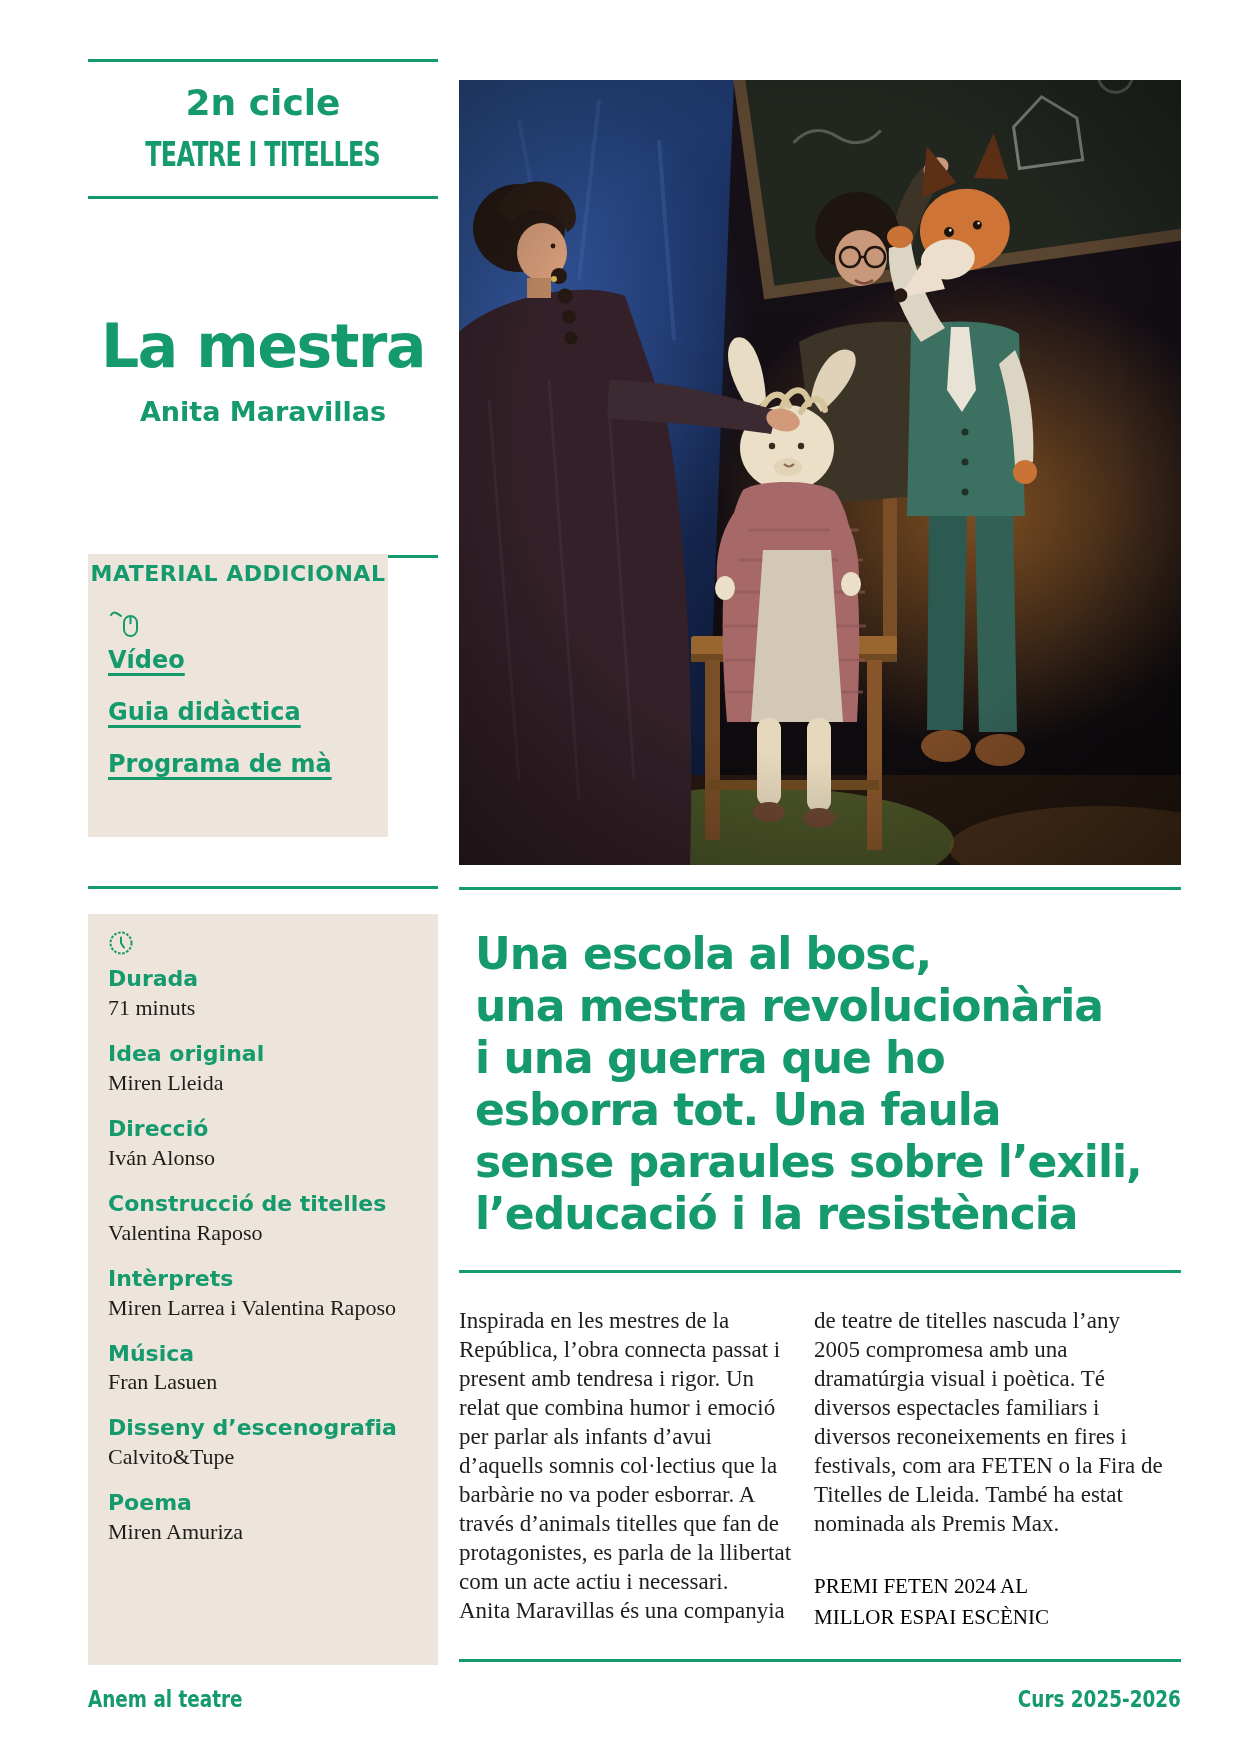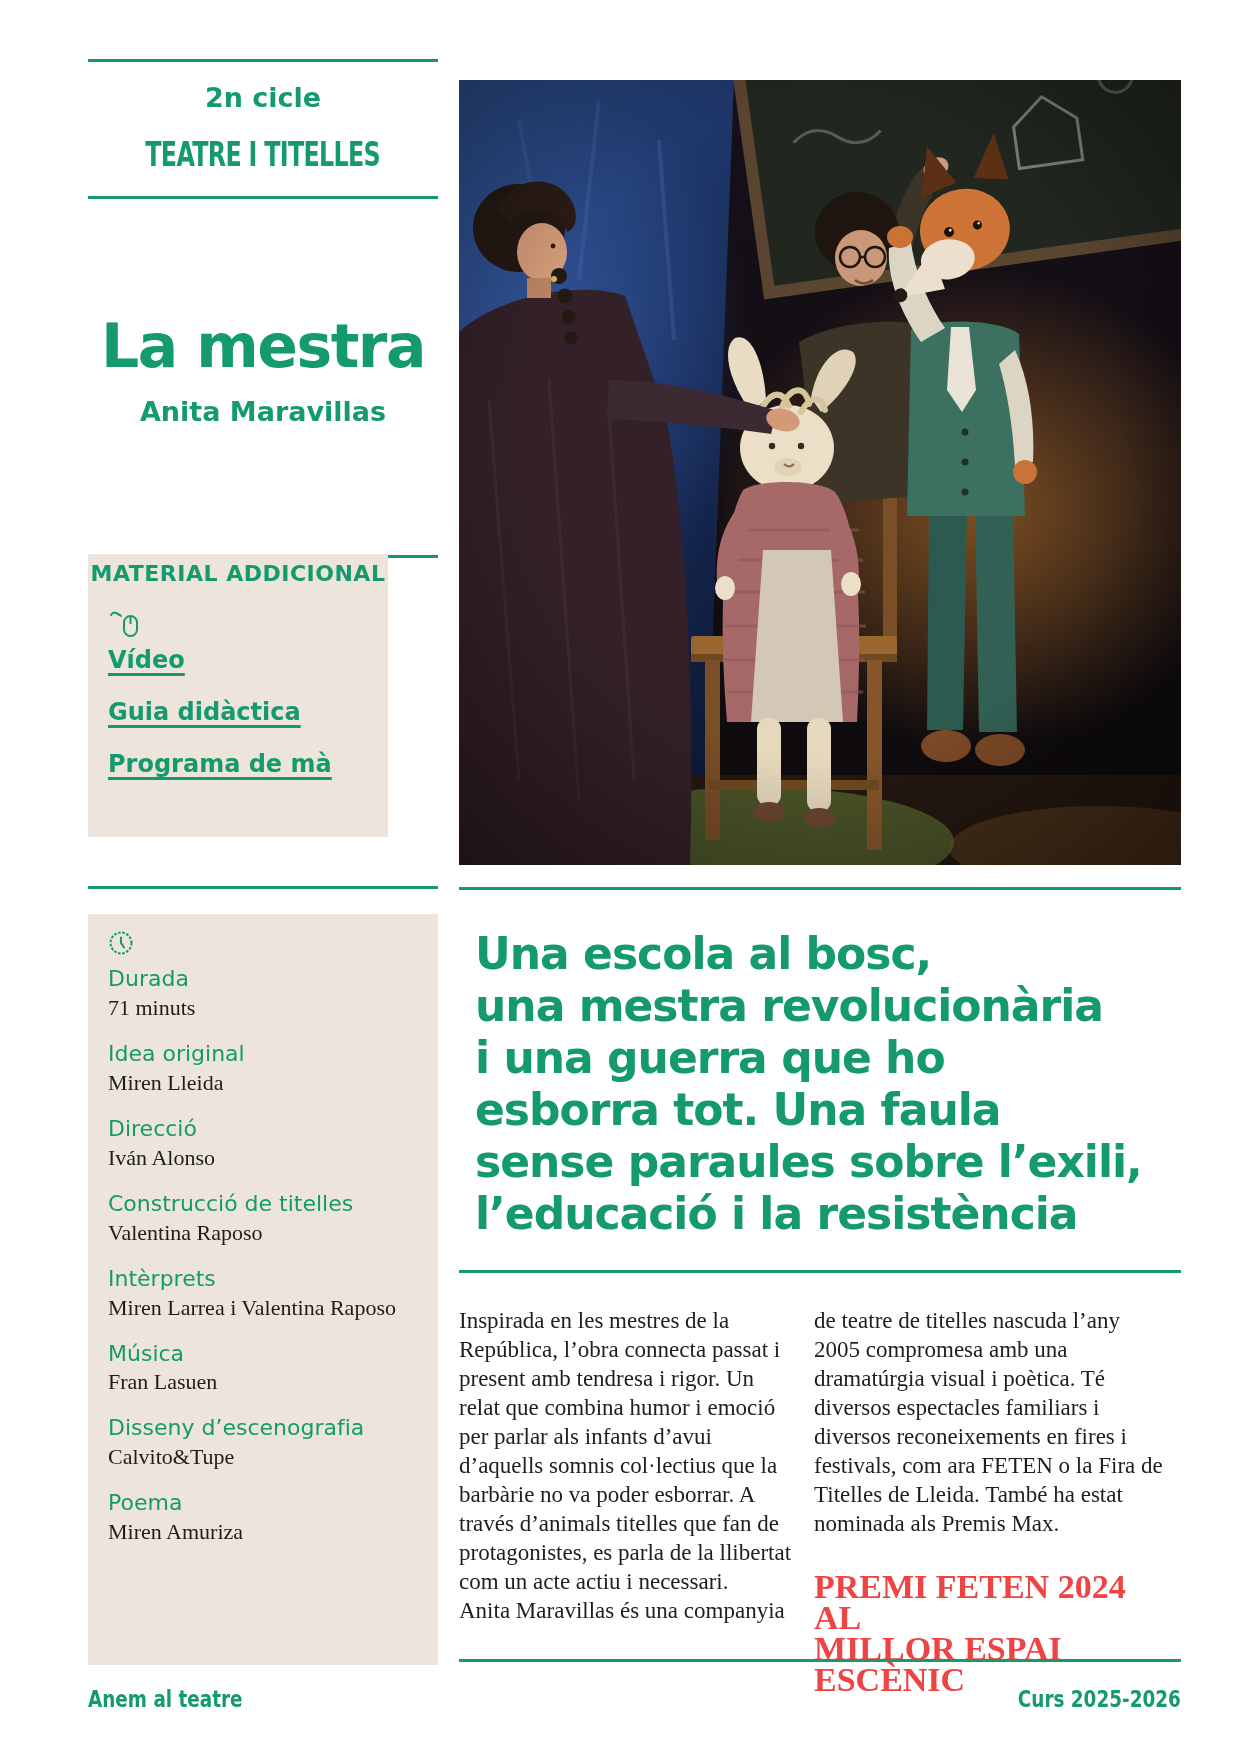--- a/index.html
+++ b/index.html
@@ -15,21 +15,21 @@
     overflow:hidden;
     font-family:"DejaVu Sans",sans-serif;
     color:var(--ink);
   }
   .rule{position:absolute;height:3px;background:var(--green);}
 
   
   .r-top{left:88px;top:59px;width:350px;}
   .cycle{
     position:absolute;left:88px;top:82px;width:350px;
-    text-align:center;font-weight:700;font-size:27px;color:var(--green);
+    text-align:center;font-weight:700;font-size:36px;color:var(--green);
   }
   .category{
     position:absolute;left:88px;top:134px;width:350px;
     text-align:center;color:var(--green);white-space:nowrap;
   }
   .category .squeeze{
     display:inline-block;font-weight:700;font-size:34px;letter-spacing:-1px;
     transform:scaleX(.70);transform-origin:center;
   }
   .r-mid{left:88px;top:196px;width:350px;}
@@ -63,21 +63,21 @@
   .material-link.first{margin-top:4px;}
 
   .r-cred{left:88px;top:886px;width:350px;}
   .credits-box{
     position:absolute;left:88px;top:914px;width:350px;height:751px;
     background:var(--beige);box-sizing:border-box;padding:16px 8px 0 20px;
   }
   .clock-icon{display:block;color:var(--green);margin-bottom:10px;}
   .credit-item{margin-bottom:20px;}
   .credit-label{
-    font-weight:400;font-size:22px;color:var(--green);line-height:1.18;
+    font-weight:700;font-size:22px;color:var(--green);line-height:1.18;
   }
   .credit-value{
     font-family:"Liberation Serif",serif;font-size:22px;color:var(--ink);
     line-height:1.18;margin-top:3px;white-space:nowrap;
   }
 
   
   .photo{
     position:absolute;left:459px;top:80px;width:722px;height:785px;margin:0;
     background:#140e10;
@@ -96,21 +96,21 @@
   .bodycols{
     position:absolute;left:459px;top:1306px;width:722px;
     display:flex;gap:15px;
     font-family:"Liberation Serif",serif;font-size:23px;line-height:29px;color:#1e1e1c;
   }
   .bodycols .col{width:340px;}
   .bodycols .col.right{width:349px;}
   .bodycols p{margin:0;}
   .award{
     margin-top:33px !important;
-    font-weight:700;font-size:34px;line-height:31px;color:#ef4444;
+    font-weight:400;font-size:21px;line-height:31px;color:#000000;
   }
   .award span{display:block;}
 
   .r-bottom{left:459px;top:1659px;width:722px;}
 
   .footer{
     position:absolute;left:88px;top:1686px;width:1093px;
     display:flex;justify-content:space-between;align-items:center;
     color:var(--green);font-weight:700;font-size:23px;white-space:nowrap;gap:20px;
   }

